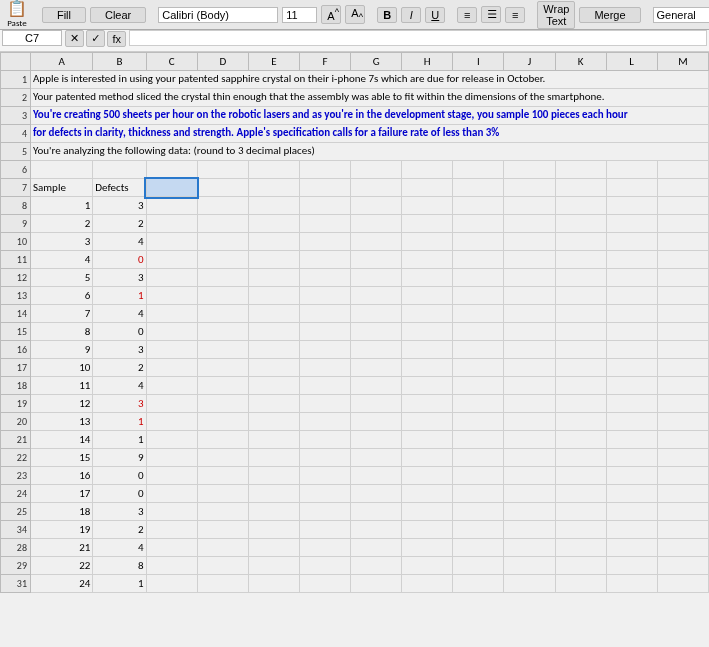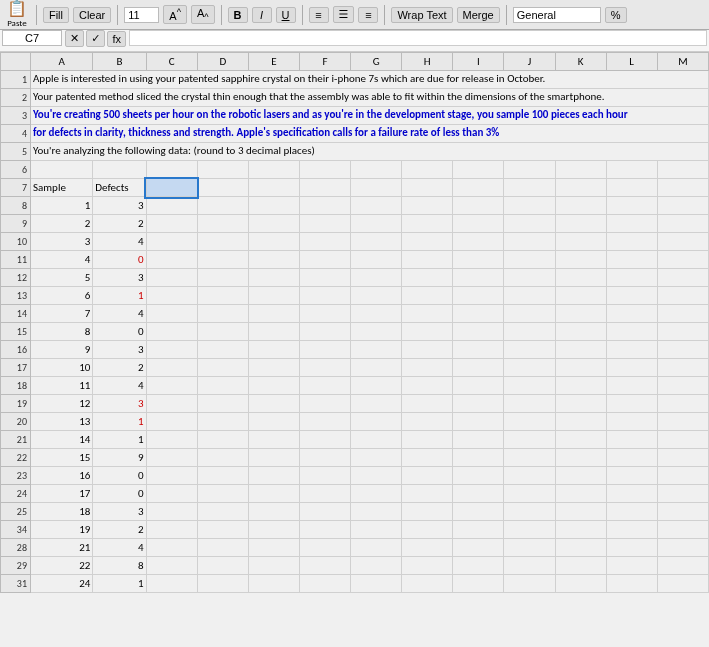--- a/index.html
+++ b/index.html
@@ -12,21 +12,21 @@
       padding: 2px 4px;
       display: flex;
       align-items: center;
       gap: 4px;
       height: 30px;
     }
     .toolbar-btn {
       background: #ddd;
       border: 1px solid #bbb;
       border-radius: 2px;
-      padding: 1px 5px;
+      padding: 1px 14px;
       font-size: 11px;
       cursor: pointer;
       white-space: nowrap;
     }
     .toolbar-separator { width: 1px; height: 20px; background: #aaa; margin: 0 2px; }
     .font-name-box {
       border: 1px solid #bbb;
       background: white;
       padding: 1px 3px;
       font-size: 11px;
@@ -196,20 +196,21 @@
     <span class="paste-icon">📋</span>
     <span>Paste</span>
   </div>
   <div class="toolbar-separator"></div>
 
   <button class="toolbar-btn">Fill</button>
 
   <button class="toolbar-btn">Clear</button>
   <div class="toolbar-separator"></div>
 
+  <input class="font-name-box" type="text" value="Calibri (Body)" style="">
 
   <input class="font-size-box" type="text" value="11" style="">
 
   <button class="format-btn">A<sup>^</sup></button>
   <button class="format-btn">A<sub>^</sub></button>
   <div class="toolbar-separator"></div>
 
   <button class="format-btn bold">B</button>
   <button class="format-btn" style="font-style:italic;">I</button>
   <button class="format-btn" style="text-decoration:underline;">U</button>

